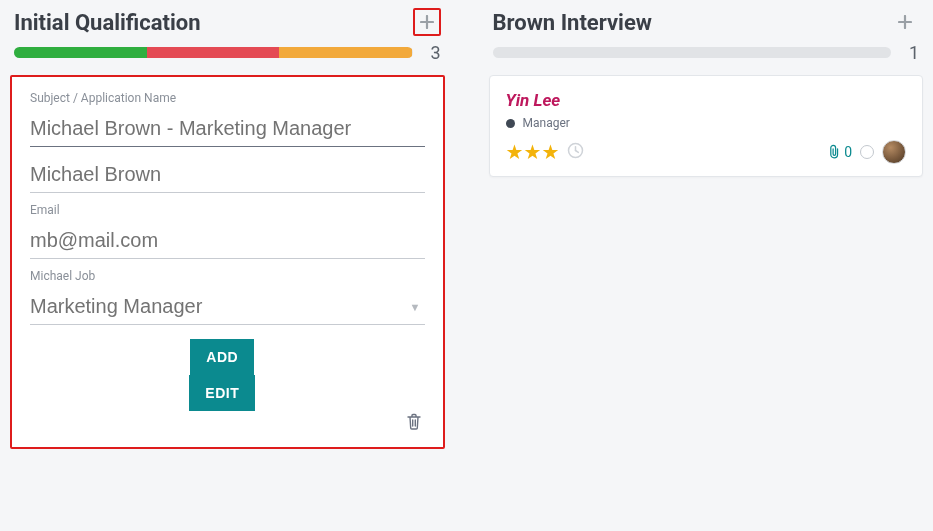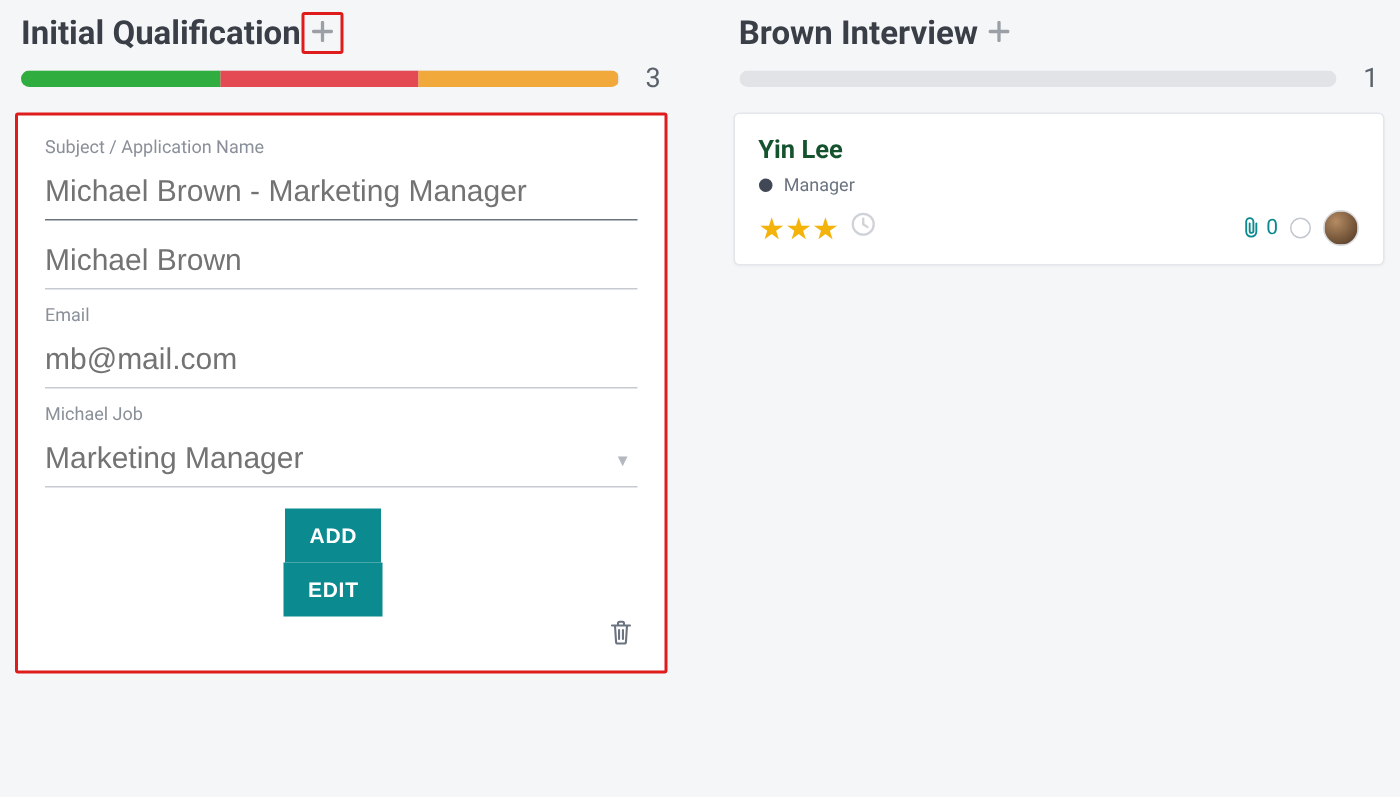--- a/index.html
+++ b/index.html
@@ -19,21 +19,21 @@
     height: 531px;
   }
   .column {
     flex: 1;
     min-width: 0;
     padding: 0 4px;
   }
   .col-header {
     display: flex;
     align-items: center;
-    justify-content: flex-start;
+    justify-content: space-between;
     padding: 4px 10px 6px 10px;
   }
   .col-title {
     font-size: 22px;
     font-weight: 700;
     color: #3a3f47;
   }
   .plus-btn {
     width: 28px;
     height: 28px;
@@ -138,22 +138,23 @@
     margin: 0 6px;
     background: #ffffff;
     border: 1px solid #e3e6ea;
     border-radius: 4px;
     padding: 14px 16px 12px 16px;
     box-shadow: 0 1px 2px rgba(0,0,0,0.03);
   }
   .cand-name {
     font-size: 17px;
     font-weight: 700;
-    color: #14532d;
+    color: #be185d;
     margin-bottom: 6px;
+    font-style: italic;
   }
   .tag-row {
     display: flex;
     align-items: center;
     gap: 8px;
     margin-bottom: 10px;
   }
   .tag-dot {
     width: 9px; height: 9px; border-radius: 50%;
     background: #3f4854;

